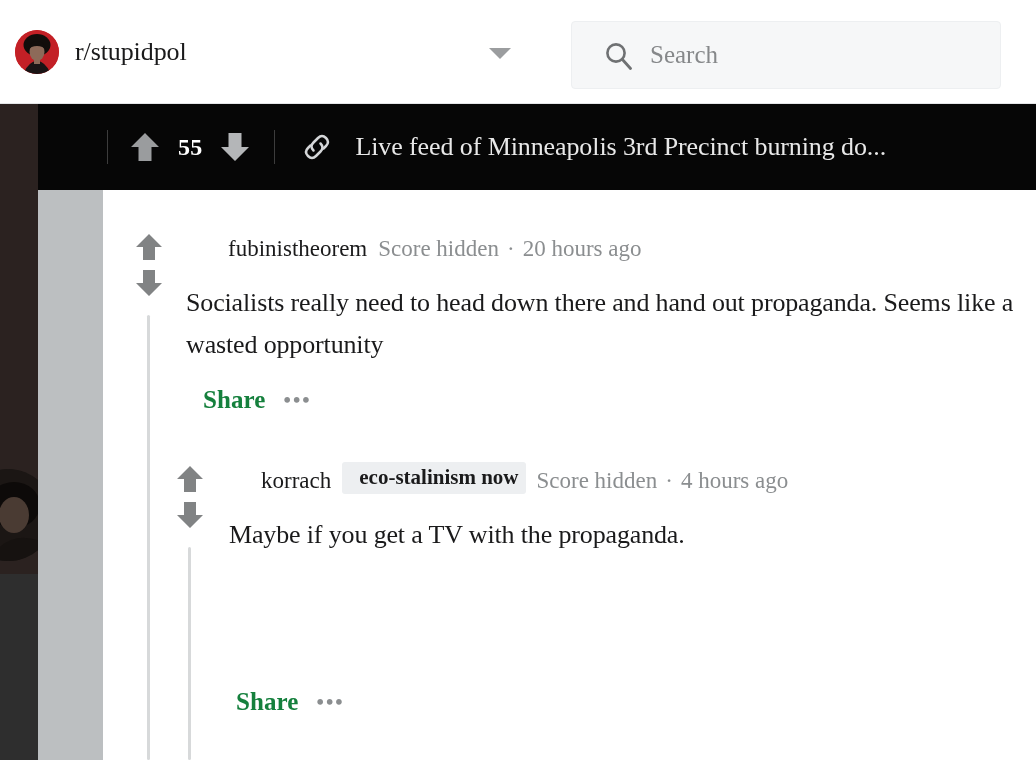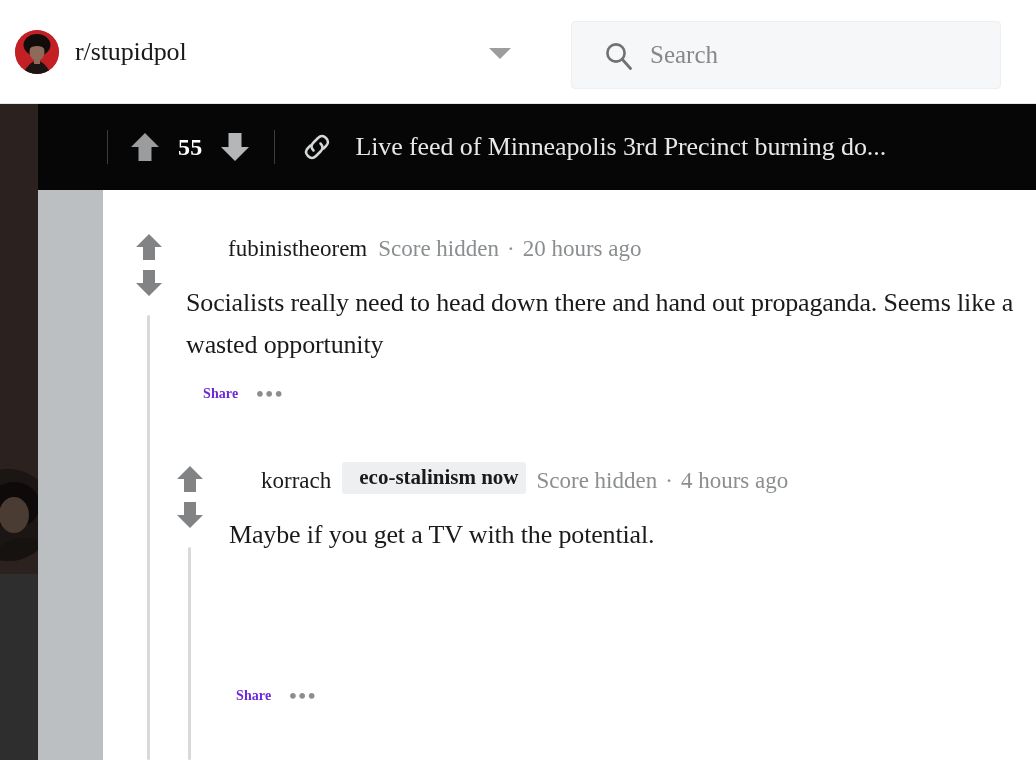--- a/index.html
+++ b/index.html
@@ -277,23 +277,23 @@
   .cmt-body p {
     margin: 0 0 26px 0;
   }
   .cmt-body p:last-child { margin-bottom: 0; }
 
   .cmt-actions {
     display: flex;
     align-items: center;
   }
   .act-share {
-    font-size: 14px;
+    font-size: 25px;
     font-weight: bold;
-    color: #6d28d9;
+    color: #15803d;
     cursor: pointer;
     letter-spacing: 0.1px;
   }
   .act-more {
     margin-left: 18px;
     font-size: 21px;
     font-weight: bold;
     color: #8b8e90;
     cursor: pointer;
     line-height: 10px;
@@ -447,21 +447,21 @@
 
       <div class="cmt-head">
         <span class="cmt-author">korrach</span>
         <span class="cmt-flair">eco-stalinism now</span>
         <span class="cmt-meta">Score hidden</span>
         <span class="cmt-dot">·</span>
         <span class="cmt-meta" style="margin-left:0">4 hours ago</span>
       </div>
 
       <div class="cmt-body">
-        <p>Maybe if you get a TV with the potential.</p>
+        <p>Maybe if you get a TV with the propaganda.</p>
       </div>
 
       <div class="cmt-actions">
         <span class="act-share">Share</span>
         <span class="act-more">•••</span>
       </div>
     </div>
 
   </div>
 

